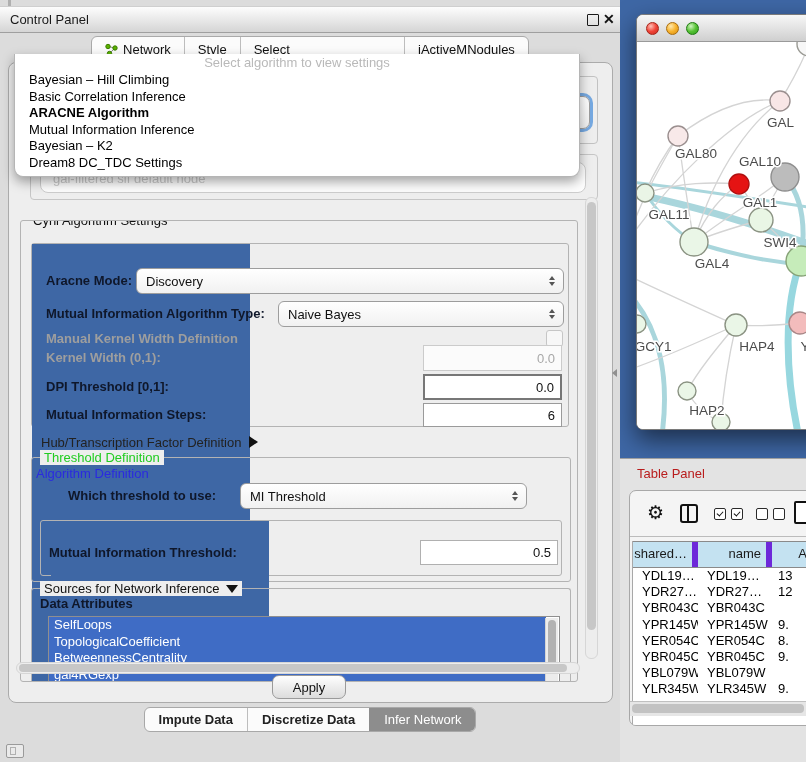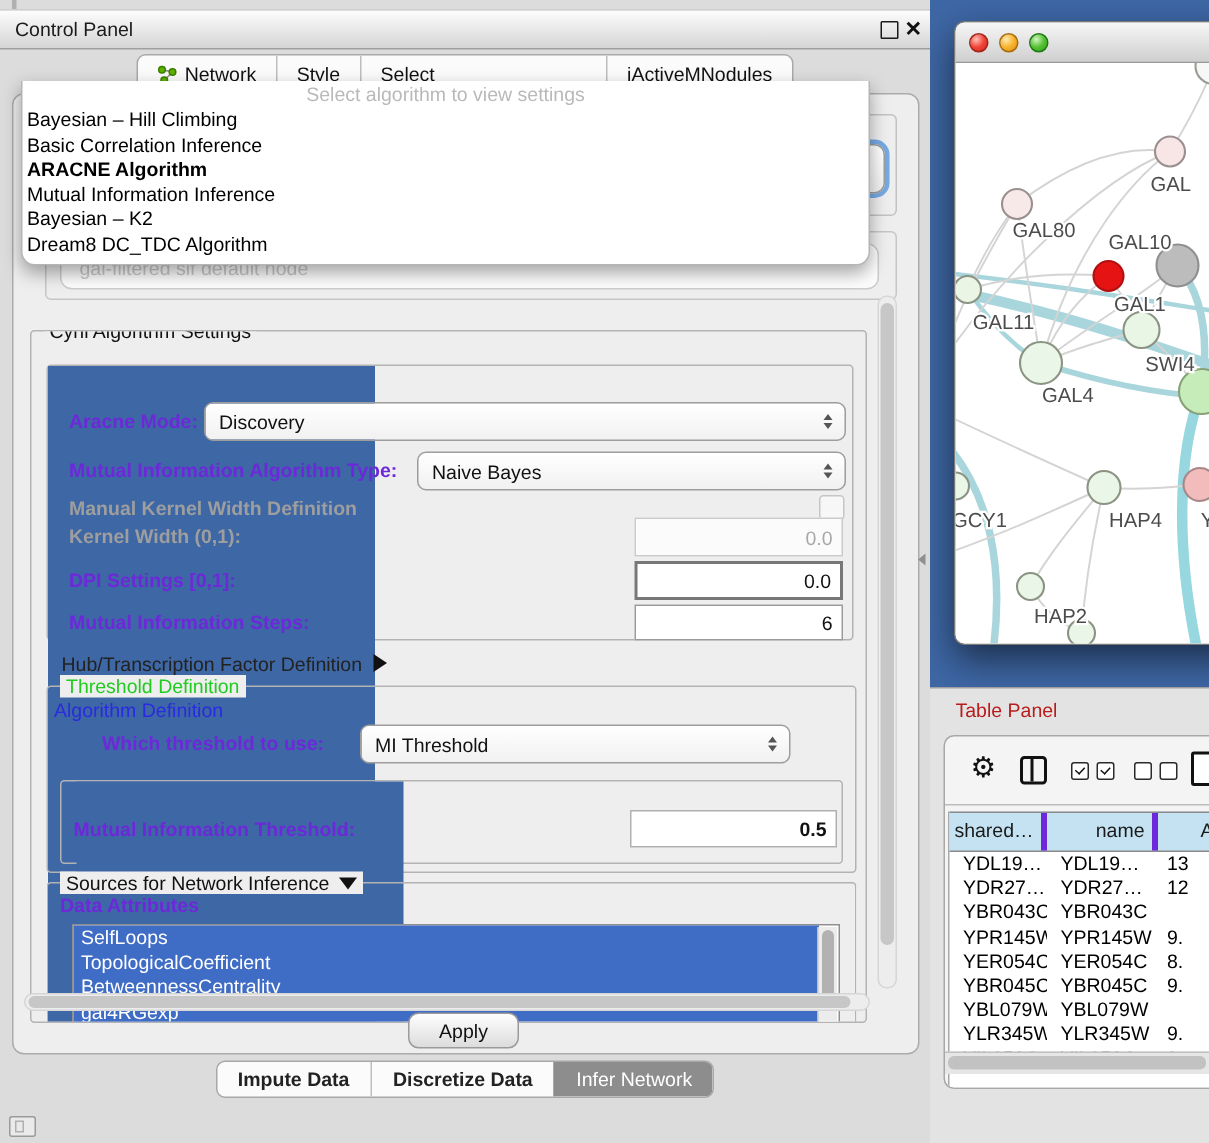--- a/index.html
+++ b/index.html
@@ -31,32 +31,32 @@
   .combo-focus{left:340px;top:96px;width:248px;height:31px;background:linear-gradient(#fff,#f0f0f0);
     border:1px solid #9d9d9d;border-radius:7px;box-shadow:0 0 0 3px rgba(96,156,222,0.85);z-index:1;}
   .ghost2{left:30px;top:154px;width:566px;height:44px;border:1px solid #c6c6c6;border-radius:4px;z-index:1;}
   .combo-ghost{left:40px;top:162px;width:546px;height:31px;background:#fdfdfd;border:1px solid #cdcdcd;
     border-radius:8px;line-height:31px;padding-left:12px;color:#c9c9c9;z-index:1;box-sizing:border-box;}
 
   
   .dd{position:absolute;left:14px;top:54px;width:566px;background:#fff;border:1px solid #b5b5b5;border-top:none;
     border-radius:0 0 9px 9px;box-shadow:0 5px 12px rgba(0,0,0,0.35);z-index:50;padding-bottom:4px;box-sizing:border-box;}
   .dd-ph{height:18px;line-height:18px;text-align:center;color:#b9b9b9;}
-  .dd-item{height:16.6px;line-height:16.6px;padding-left:3px;color:#000;}
+  .dd-item{height:16.6px;line-height:16.6px;padding-left:14px;color:#000;}
   .dd-item.bold{font-weight:bold;}
 
   
   .gbox{position:absolute;border:1px solid #b3b3b3;border-radius:3px;box-sizing:border-box;}
   .legend{position:absolute;top:-8px;left:8px;background:#eeeeee;padding:0 4px;line-height:15px;white-space:nowrap;display:flex;align-items:center;gap:6px;}
   .legend.blue{color:#2a2ae0;}
   .legend.green{color:#21cc21;}
 
   .settings{left:20px;top:197px;width:558px;height:462px;overflow:hidden;z-index:5;margin-top:23px;}
 
-  .lbl{position:absolute;font-weight:bold;color:#6d28d9;white-space:nowrap;}
+  .lbl{position:absolute;font-weight:bold;color:#0f172a;white-space:nowrap;}
   .lbl.gray{color:#9e9e9e;}
   .lbl.norm{font-weight:normal;color:#222;}
 
   .combo{position:absolute;background:linear-gradient(#ffffff,#f1f1f1);border:1px solid #9d9d9d;border-radius:6px;
     display:flex;align-items:center;padding:0 24px 0 9px;box-sizing:border-box;}
   .arrows{position:absolute;right:8px;top:50%;transform:translateY(-50%);display:flex;flex-direction:column;gap:2px;}
   .tri-up{width:0;height:0;border-left:3.5px solid transparent;border-right:3.5px solid transparent;border-bottom:4.5px solid #555;}
   .tri-dn{width:0;height:0;border-left:3.5px solid transparent;border-right:3.5px solid transparent;border-top:4.5px solid #555;}
 
   .tfield{position:absolute;background:#fff;border:1px solid #9a9a9a;display:flex;align-items:center;
@@ -119,21 +119,21 @@
   .cbpair{position:absolute;top:17px;display:flex;gap:5px;}
   .cb-s{position:relative;width:10px;height:10px;border:1.5px solid #2a2a2a;border-radius:2px;background:#fff;}
   .cb-s.on::after{content:"";position:absolute;left:2px;top:1.5px;width:5px;height:3px;
     border-left:1.6px solid #111;border-bottom:1.6px solid #111;transform:rotate(-48deg);}
   .page-icon{position:absolute;left:164px;top:10px;width:14px;height:19px;border:2px solid #111;border-radius:2px;background:#fff;}
   .page-icon::after{content:"";position:absolute;right:-2px;top:-2px;width:0;height:0;
     border-top:6px solid #f4f4f4;border-left:6px solid #111;}
 
   .tp-table{position:absolute;left:2px;top:50px;right:0;bottom:0;background:#fff;border-left:1px solid #a8a8a8;}
   .thead{display:flex;height:25px;border-top:1px solid #8a8a8a;border-bottom:1px solid #8a8a8a;background:#c4e2f1;}
-  .th{line-height:23px;text-align:right;padding-right:5px;border-right:4px solid #6d28d9;box-sizing:border-box;color:#1a1a1a;overflow:hidden;white-space:nowrap;}
+  .th{line-height:23px;text-align:right;padding-right:5px;border-right:6px solid #6d28d9;box-sizing:border-box;color:#1a1a1a;overflow:hidden;white-space:nowrap;}
   .tr{display:flex;height:16.2px;line-height:16.2px;color:#000;}
   .td{box-sizing:border-box;overflow:hidden;white-space:nowrap;}
   .c1{width:65px;}.c2{width:74px;}.c3{flex:1;}
   .td.c1{padding-left:9px;}.td.c2{padding-left:9px;}.td.c3{padding-left:6px;}
   .tp-hscroll{position:absolute;left:0;right:0;top:210px;height:14px;background:#e6e6e6;border-top:1px solid #c0c0c0;}
   .tp-hthumb{position:absolute;left:2px;top:2px;width:172px;height:9px;background:#c2c2c2;border-radius:4px;}
 </style>
 </head>
 <body>
 
@@ -185,21 +185,21 @@
     <div class="abs combo-ghost">gal-filtered sif default node</div>
 
     <div class="dd">
       <div class="dd-ph">Select algorithm to view settings</div>
       <div id="dd-options">
           <div class="dd-item">Bayesian – Hill Climbing</div>
           <div class="dd-item">Basic Correlation Inference</div>
           <div class="dd-item bold">ARACNE Algorithm</div>
           <div class="dd-item">Mutual Information Inference</div>
           <div class="dd-item">Bayesian – K2</div>
-          <div class="dd-item">Dream8 DC_TDC Algorithm</div>
+          <div class="dd-item">Dream8 DC_TDC Settings</div>
         </div>
     </div>
 
     <div class="gbox settings">
       <span class="legend">Cyni Algorithm Settings</span>
 
       <div class="gbox" style="left:10px;top:22px;width:538px;height:184px;">
         <span class="legend blue">Algorithm Definition</span>
 
         <span class="lbl" style="left:14px;top:24px;line-height:26px;">Aracne Mode:</span>
@@ -221,21 +221,21 @@
         </div>
 
         <span class="lbl gray" style="left:14px;top:87px;line-height:16px;">Manual Kernel Width Definition</span>
         <span class="cbx" style="left:514px;top:86px;"></span>
 
         <span class="lbl gray" style="left:14px;top:101px;line-height:26px;">Kernel Width (0,1):</span>
         <div class="tfield disabled" style="left:391px;top:101px;width:139px;height:26px;">
           <span>0.0</span>
         </div>
 
-        <span class="lbl" style="left:14px;top:130px;line-height:26px;">DPI Settings [0,1]:</span>
+        <span class="lbl" style="left:14px;top:130px;line-height:26px;">DPI Threshold [0,1]:</span>
         <div class="tfield strong" style="left:391px;top:130px;width:139px;height:26px;">
           <span>0.0</span>
         </div>
 
         <span class="lbl" style="left:14px;top:159px;line-height:24px;">Mutual Information Steps:</span>
         <div class="tfield" style="left:391px;top:159px;width:139px;height:24px;">
           <span>6</span>
         </div>
       </div>
 
@@ -252,21 +252,21 @@
           <span>MI Threshold</span>
           <span class="arrows">
               <span class="tri-up"></span>
               <span class="tri-dn"></span>
             </span>
         </div>
 
         <div class="gbox" style="left:8px;top:62px;width:522px;height:56px;">
           <span class="legend blue" style="left:10px;">MI Threshold Definition</span>
           <span class="lbl" style="left:8px;top:19px;line-height:25px;">Mutual Information Threshold:</span>
-          <div class="tfield" style="left:379px;top:19px;width:138px;height:25px;border-color:#b0b0b0;font-weight:bold;">
+          <div class="tfield" style="left:379px;top:19px;width:138px;height:25px;border-color:#b0b0b0;">
             <span>0.5</span>
           </div>
         </div>
       </div>
 
       <div class="gbox" style="left:10px;top:367px;width:540px;height:110px;border-bottom:none;">
         <span class="legend">
           <span>Sources for Network Inference</span>
           <span class="tri-down"></span>
         </span>

